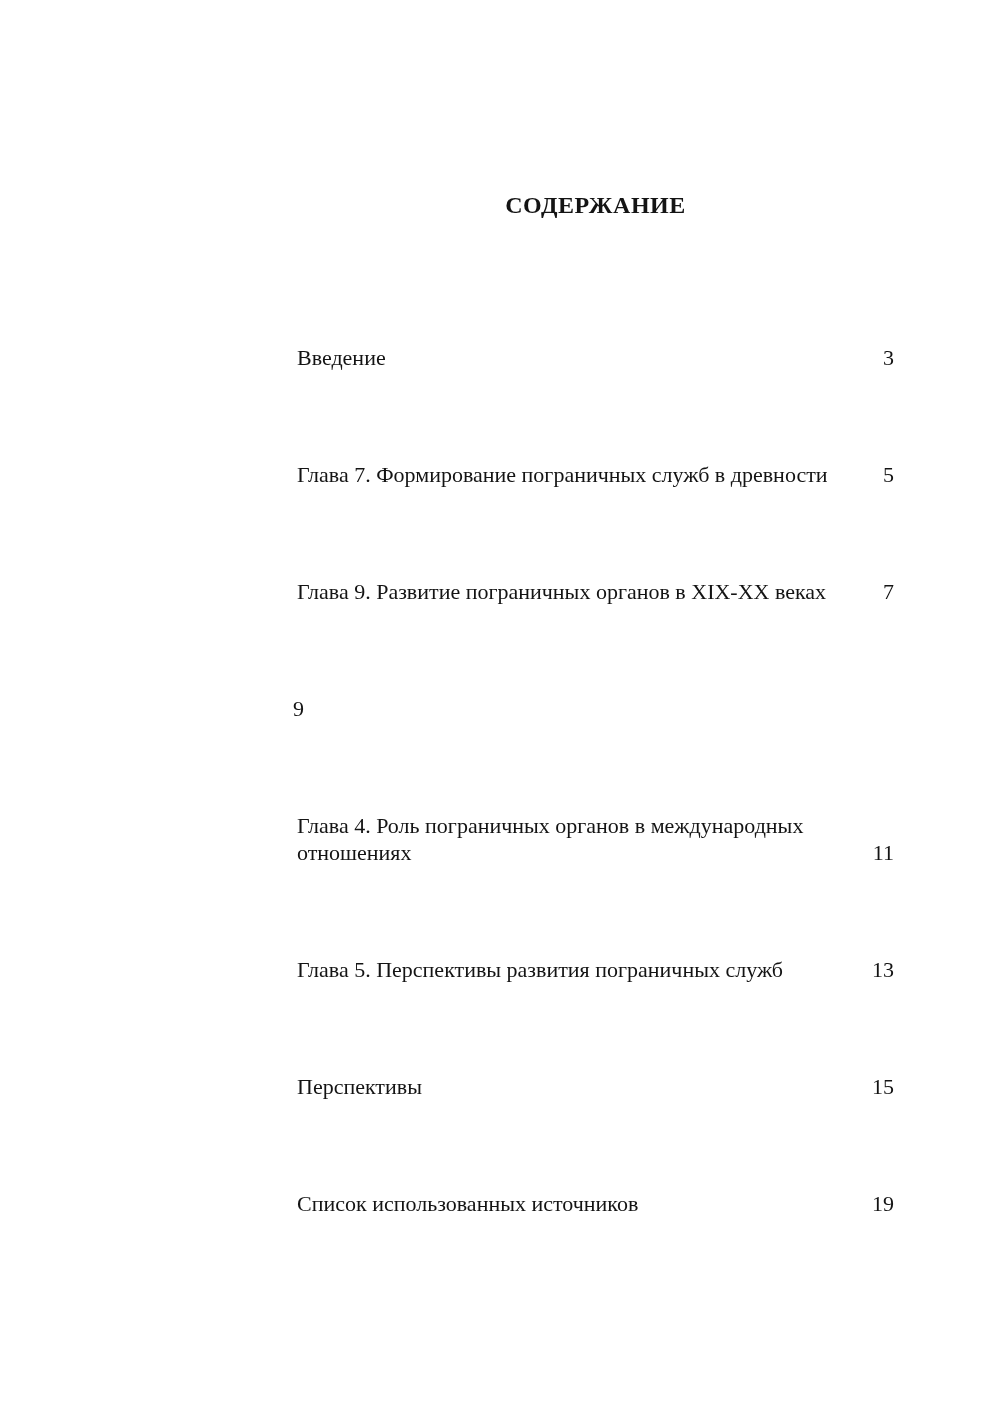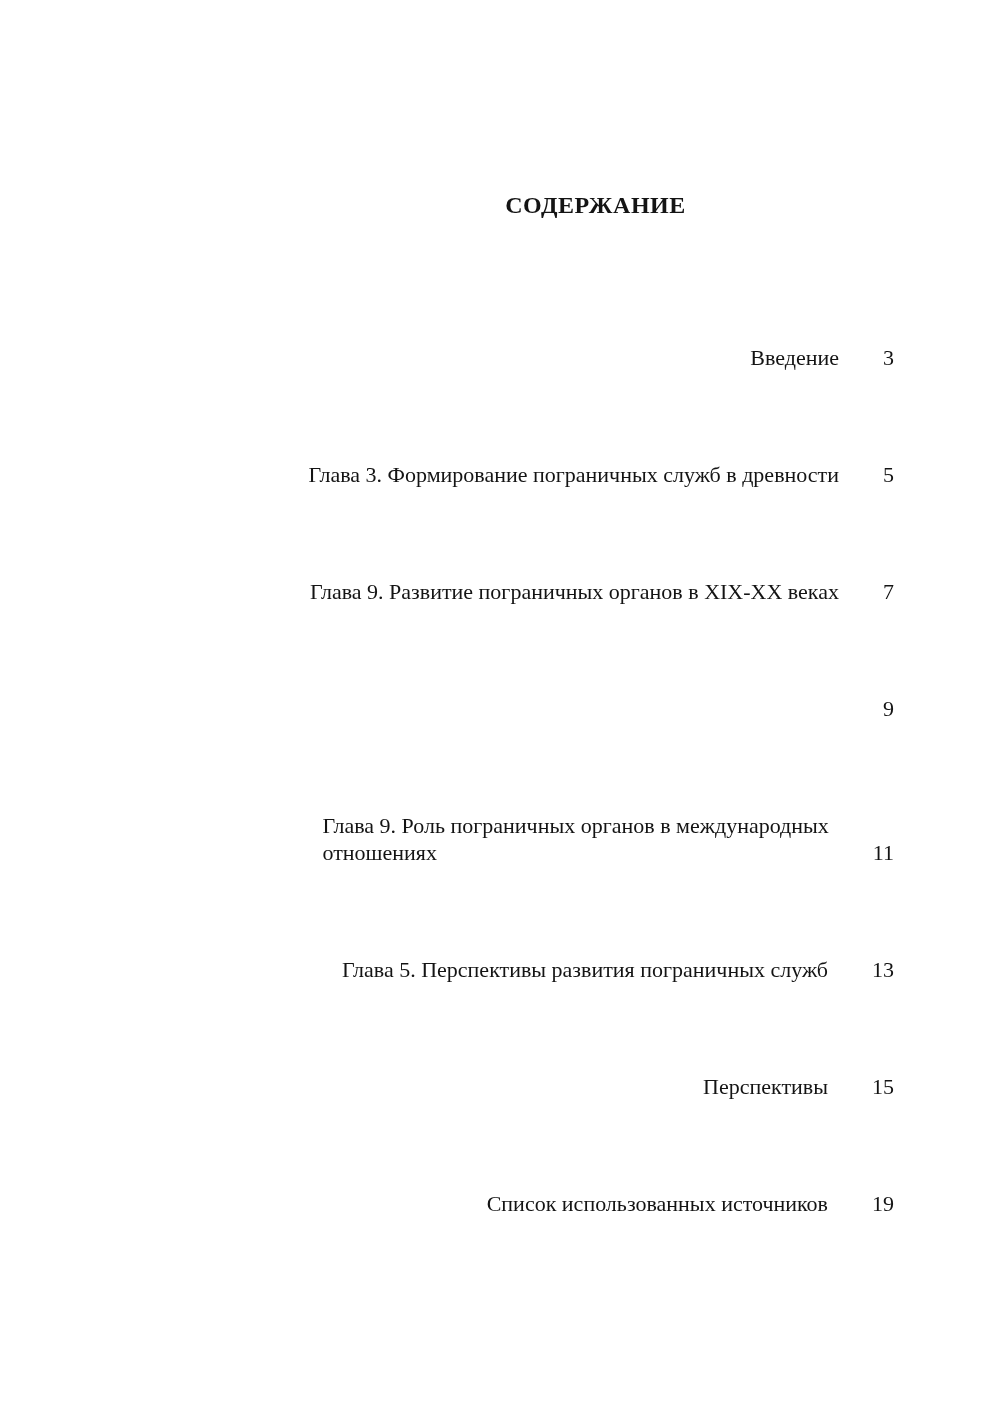--- a/index.html
+++ b/index.html
@@ -32,21 +32,21 @@
     font-size: 24px;
     font-weight: bold;
     line-height: 30px;
     letter-spacing: 0.5px;
   }
   .toc {
     margin-top: 44px;
   }
   .toc-row {
     display: flex;
-    justify-content: flex-end;
+    justify-content: space-between;
     align-items: flex-end;
     font-size: 22px;
     line-height: 27px;
     margin-bottom: 10px;
   }
   .toc-label {
     white-space: pre-line; 
     max-width: 650px;
   }
   .toc-page {
@@ -69,32 +69,32 @@
 
 <div class="page">
   <div class="content">
     <h1 class="title">СОДЕРЖАНИЕ</h1>
     <div class="toc" id="toc">
         <div class="toc-row">
           <span class="toc-label">Введение</span>
           <span class="toc-page">3</span>
         </div>
         <div class="toc-row">
-          <span class="toc-label">Глава 3. Формирование пограничных служб в древности</span>
+          <span class="toc-label">Глава 7. Формирование пограничных служб в древности</span>
           <span class="toc-page">5</span>
         </div>
         <div class="toc-row">
           <span class="toc-label">Глава 9. Развитие пограничных органов в XIX-XX веках</span>
           <span class="toc-page">7</span>
         </div>
         <div class="toc-row">
           <span class="toc-page">9</span>
         </div>
         <div class="toc-row">
-          <span class="toc-label">Глава 9. Роль пограничных органов в международных
+          <span class="toc-label">Глава 4. Роль пограничных органов в международных
 отношениях</span>
           <span class="toc-page">11</span>
         </div>
         <div class="toc-row">
           <span class="toc-label">Глава 5. Перспективы развития пограничных служб</span>
           <span class="toc-page">13</span>
         </div>
         <div class="toc-row">
           <span class="toc-label">Перспективы</span>
           <span class="toc-page">15</span>

